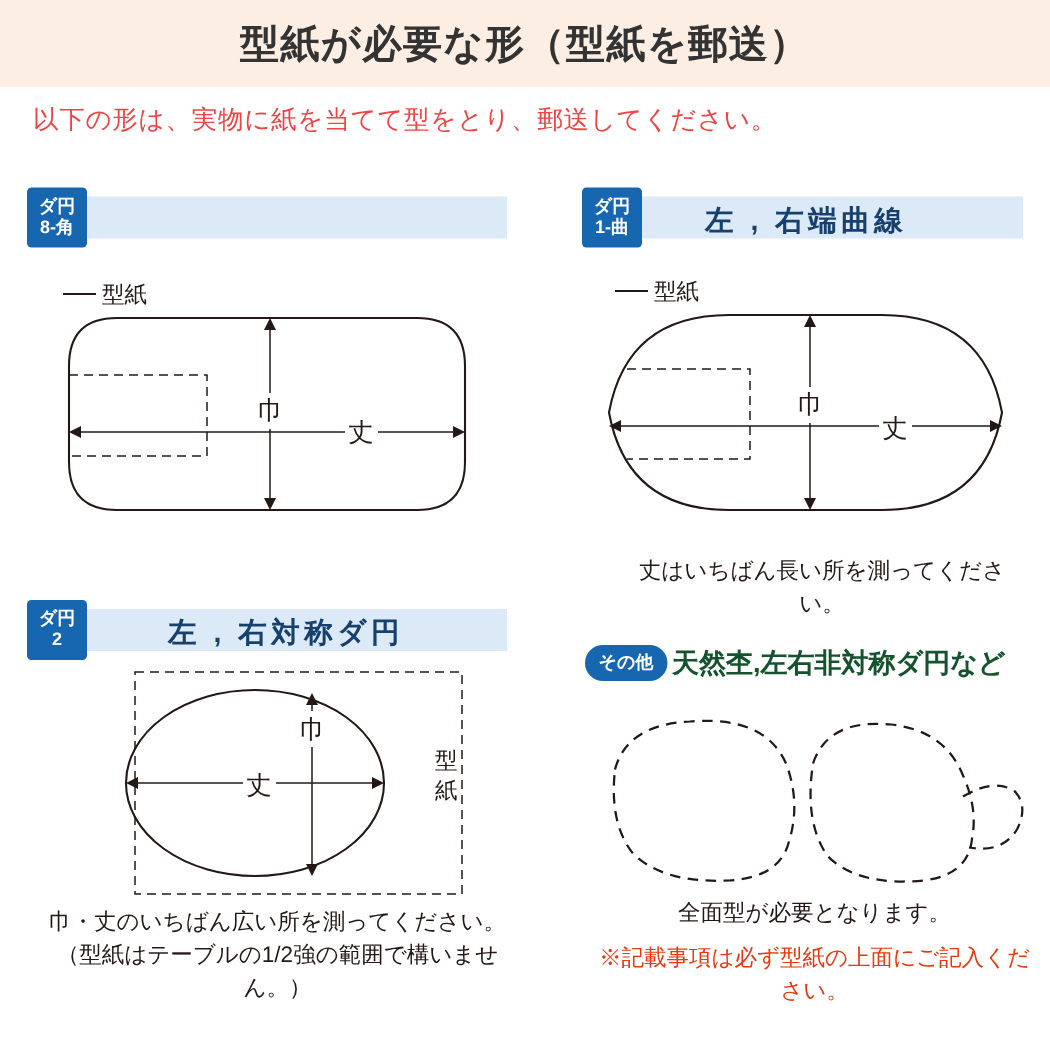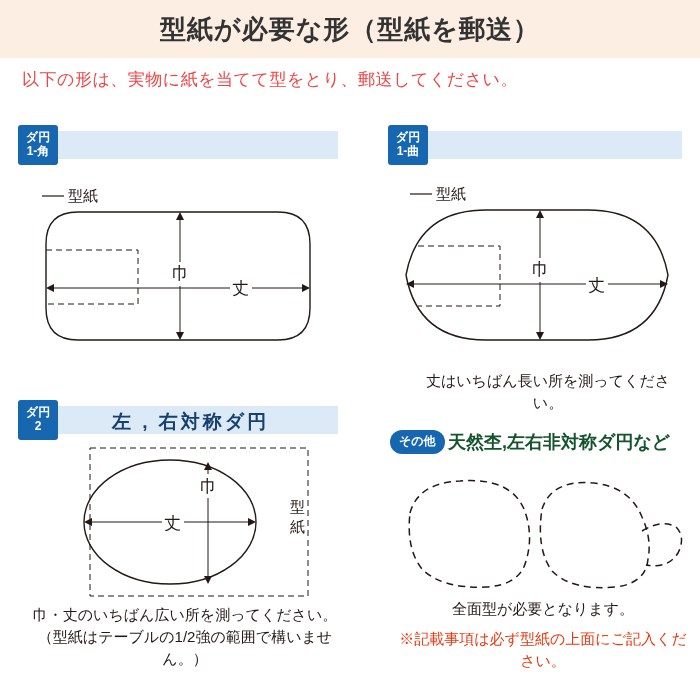--- a/index.html
+++ b/index.html
@@ -128,21 +128,21 @@
 <div id="page">
 
   <div class="header-band"></div>
   <div class="header-title">型紙が必要な形（型紙を郵送）</div>
 
   <div class="intro-text">以下の形は、実物に紙を当てて型をとり、郵送してください。</div>
 
   <div class="sec-bar" style="left:58px; top:131px; width:280px;"></div>
   <div class="sec-label sq" style="left:18px; top:125px;">
     <span>ダ円</span>
-    <span>1-角</span>
+    <span>8-角</span>
   </div>
 
   <svg width="340" height="200" style="left:18px; top:180px;">
 
     <path d="M 60 32 L 260 32 Q 292 32 292 64 L 292 128 Q 292 160 260 160 L 60 160 Q 28 160 28 128 L 28 64 Q 28 32 60 32 Z" fill="none" stroke="#231815" stroke-width="1.4"></path>
 
     <line x1="24" y1="16" x2="46" y2="16" stroke="#231815" stroke-width="1.2"></line>
     <text class="lbl" x="50" y="21">型紙</text>
 
     <path d="M 28 70 L 120 70 L 120 124 L 28 124" fill="none" stroke="#231815" stroke-width="1" stroke-dasharray="6,4"></path>
@@ -158,20 +158,21 @@
     <path d="M 292 108 l -8 -4 l 0 8 Z" fill="#231815"></path>
     <rect x="212" y="95" width="22" height="24" fill="#ffffff"></rect>
     <text class="lbl" x="214" y="114" style="font-size:17px;">丈</text>
   </svg>
 
   <div class="sec-bar" style="left:428px; top:131px; width:254px;"></div>
   <div class="sec-label sq" style="left:388px; top:125px;">
     <span>ダ円</span>
     <span>1-曲</span>
   </div>
+  <div class="sec-heading" style="left:470px; top:134px;">左 , 右端曲線</div>
 
   <svg width="310" height="200" style="left:388px; top:180px;">
 
     <path d="M 98 30 L 200 30 Q 268 30 280 95 Q 268 160 200 160 L 98 160 Q 30 160 18 95 Q 30 30 98 30 Z" fill="none" stroke="#231815" stroke-width="1.4"></path>
 
     <line x1="22" y1="14" x2="44" y2="14" stroke="#231815" stroke-width="1.2"></line>
     <text class="lbl" x="48" y="19">型紙</text>
 
     <path d="M 30 66 L 112 66 L 112 126 L 30 126" fill="none" stroke="#231815" stroke-width="1" stroke-dasharray="6,4"></path>
 

